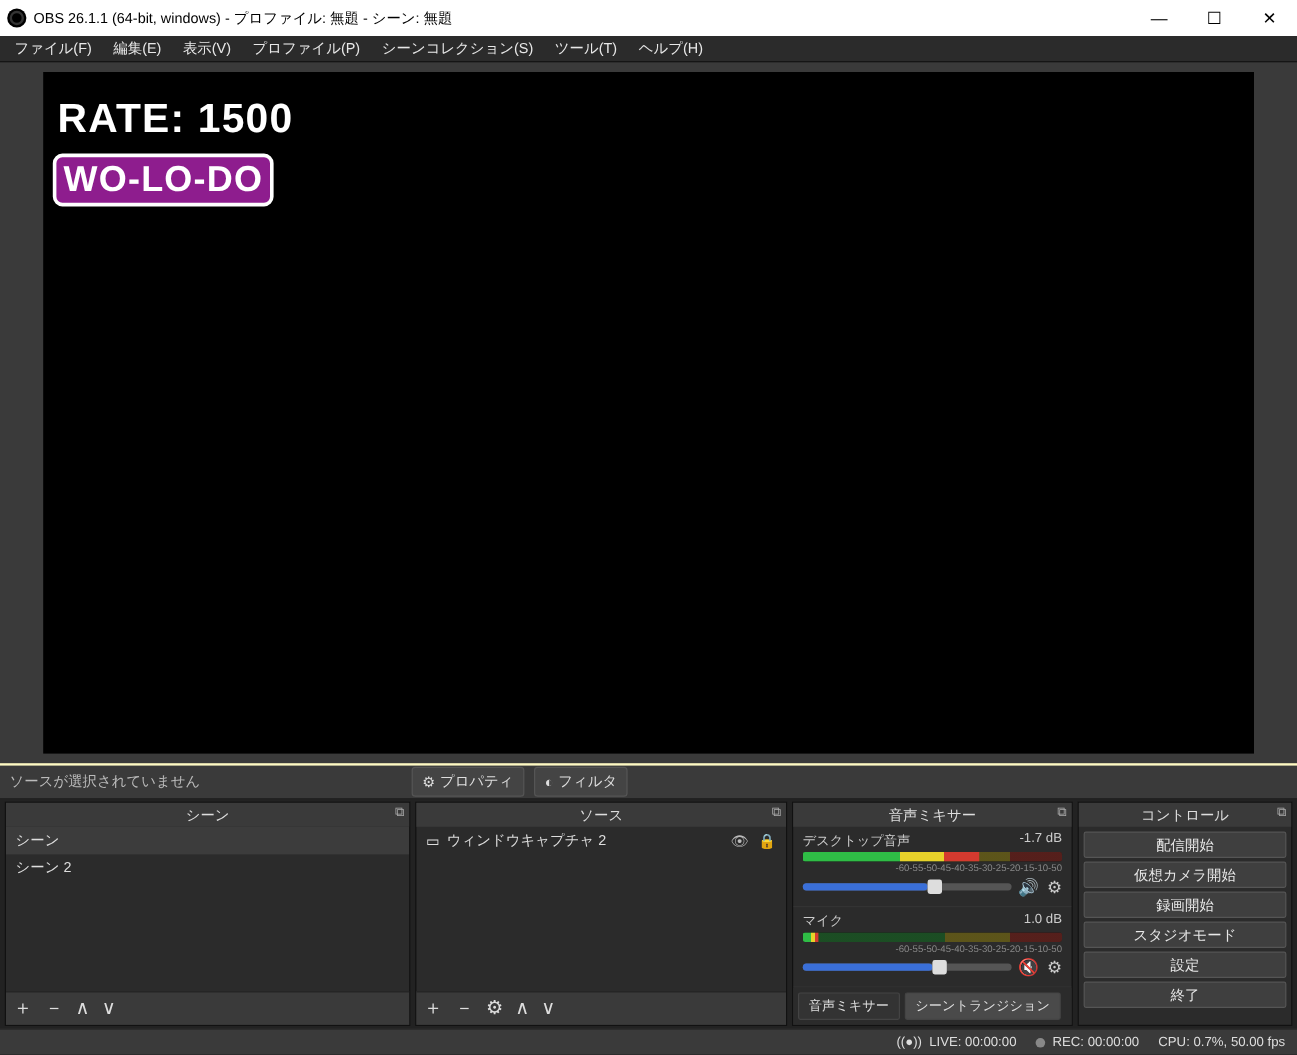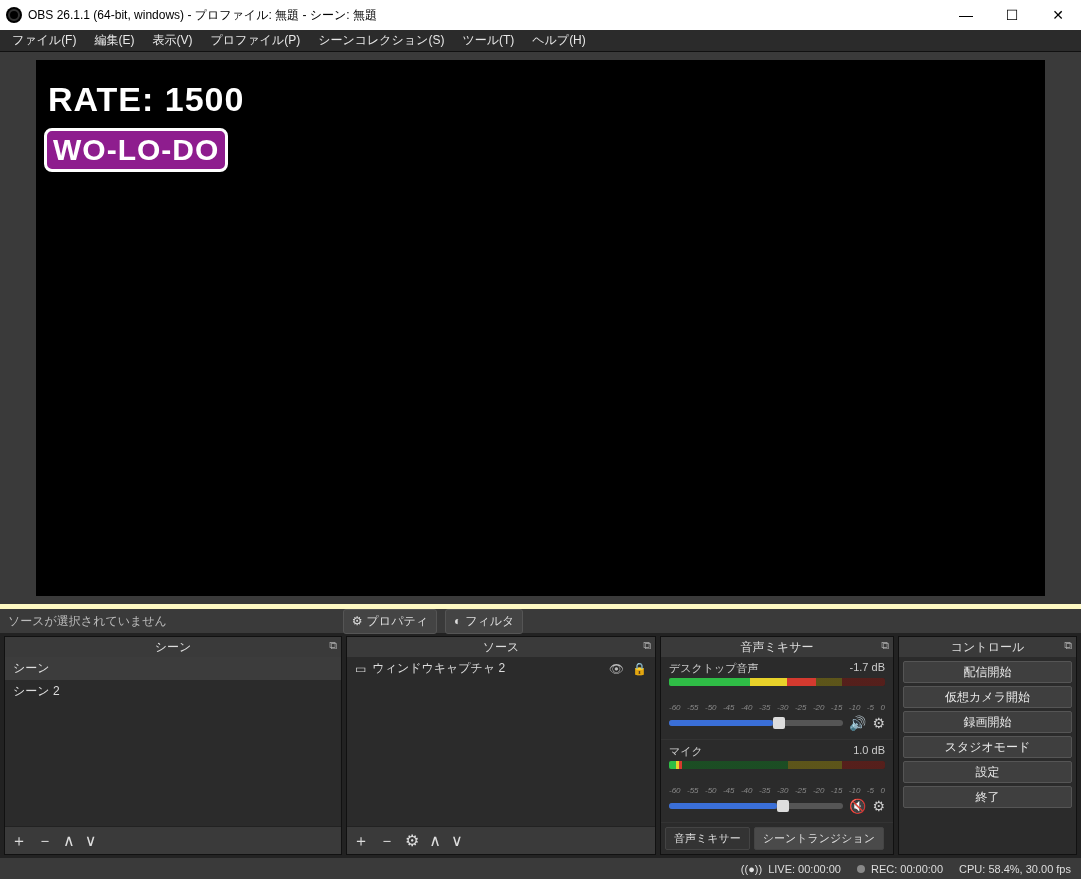--- a/index.html
+++ b/index.html
@@ -17,21 +17,21 @@
 .menubar { background: #2b2b2b; height: 22px; display: flex; align-items: center; padding: 0 4px; gap: 2px; border-bottom: 1px solid #111; }
 .menubar .menu-item { padding: 2px 8px; color: #e8e8e8; font-size: 12px; }
 
 
 .preview-wrap { flex: 1; background: #3a3a3a; padding: 8px 36px; display: flex; text-align: right; }
 .preview { flex: 1; background: #000; position: relative; }
 .preview .rate-text { position: absolute; top: 20px; left: 12px; font-family: Impact, "Arial Black", sans-serif; font-size: 34px; font-weight: 900; color: #fff; letter-spacing: 1px; }
 .preview .wolodo { position: absolute; top: 68px; left: 8px; padding: 2px 6px; border: 3px solid #fff; border-radius: 8px; background: #8e1d8e; color: #fff; font-family: Impact, "Arial Black", sans-serif; font-size: 30px; font-weight: 900; letter-spacing: 1px; }
 
 
-.preview-toolbar { background: #3a3a3a; border-top: 5px solid #fef9c3; border-bottom: 1px solid #222; height: 30px; display: flex; align-items: center; padding: 0 8px; gap: 8px; }
+.preview-toolbar { background: #3a3a3a; border-top: 2px solid #fef9c3; border-bottom: 1px solid #222; height: 30px; display: flex; align-items: center; padding: 0 8px; gap: 8px; }
 .preview-toolbar .hint { color: #bbb; }
 .preview-toolbar .spacer-sm { width: 160px; }
 .preview-toolbar .tbtn { display: inline-flex; align-items: center; gap: 4px; background: #444; border: 1px solid #555; border-radius: 3px; padding: 3px 8px; color: #ddd; }
 .preview-toolbar .tbtn .ico { font-size: 12px; }
 
 
 .docks { display: flex; gap: 4px; padding: 2px 4px; background: #222; }
 .dock { background: #2b2b2b; border: 1px solid #111; display: flex; flex-direction: column; min-height: 160px; }
 .dock-header { background: #3a3a3a; color: #ddd; height: 20px; display: flex; align-items: center; justify-content: center; position: relative; font-size: 12px; }
 .dock-header .pop { position: absolute; right: 4px; top: 2px; font-size: 11px; color: #aaa; }
@@ -49,21 +49,21 @@
 .list li { padding: 3px 8px; color: #ddd; display: flex; align-items: center; gap: 6px; }
 .list li.selected { background: #3c3c3c; }
 .list li .src-icons { margin-left: auto; display: flex; gap: 8px; color: #bbb; }
 
 
 .mixer-channel { padding: 4px 8px 8px 8px; border-bottom: 1px solid #333; }
 .mixer-top { display: flex; justify-content: space-between; font-size: 11px; color: #ccc; }
 .meter { position: relative; height: 8px; background: #111; margin-top: 2px; border-radius: 2px; overflow: hidden; }
 .meter .grad { position: absolute; inset: 0; background: linear-gradient(to right, #2fbd46 0%, #2fbd46 55%, #e8d22a 55%, #e8d22a 80%, #d43a2f 80%, #d43a2f 100%); opacity: 0.35; }
 .meter .fill { position: absolute; top: 0; left: 0; bottom: 0; background: linear-gradient(to right, #2fbd46 0%, #2fbd46 55%, #e8d22a 55%, #e8d22a 80%, #d43a2f 80%, #d43a2f 100%); }
-.scale { display: flex; justify-content: space-between; font-size: 8px; color: #888; margin-top: 17px; font-style: italic; }
+.scale { display: flex; justify-content: flex-end; font-size: 8px; color: #888; margin-top: 1px; }
 .slider-row { display: flex; align-items: center; gap: 6px; margin-top: 3px; }
 .slider { flex: 1; height: 6px; background: #555; border-radius: 3px; position: relative; }
 .slider .track { position: absolute; height: 100%; background: #3a6fd8; border-radius: 3px; }
 .slider .thumb { position: absolute; top: -3px; width: 12px; height: 12px; background: #ddd; border-radius: 2px; }
 .mute-ico { color: #ddd; font-size: 14px; }
 .mute-ico.muted { color: #d43a2f; }
 .gear-ico { color: #ccc; font-size: 14px; }
 
 .mixer-tabs { display: flex; gap: 4px; padding: 4px; background: #2b2b2b; }
 .mixer-tabs .mtab { padding: 3px 8px; font-size: 11px; color: #ddd; border: 1px solid #444; border-radius: 2px; background: #333; }
@@ -271,15 +271,15 @@
 <div class="statusbar">
   <div class="grp">
     <span>((●))</span>
     <span>LIVE: 00:00:00</span>
   </div>
   <div class="grp">
     <div class="dot"></div>
     <span>REC: 00:00:00</span>
   </div>
   <div class="grp">
-    <span>CPU: 58.4%, 30.00 fps</span>
+    <span>CPU: 0.7%, 50.00 fps</span>
   </div>
 </div>
 
 </body></html>

